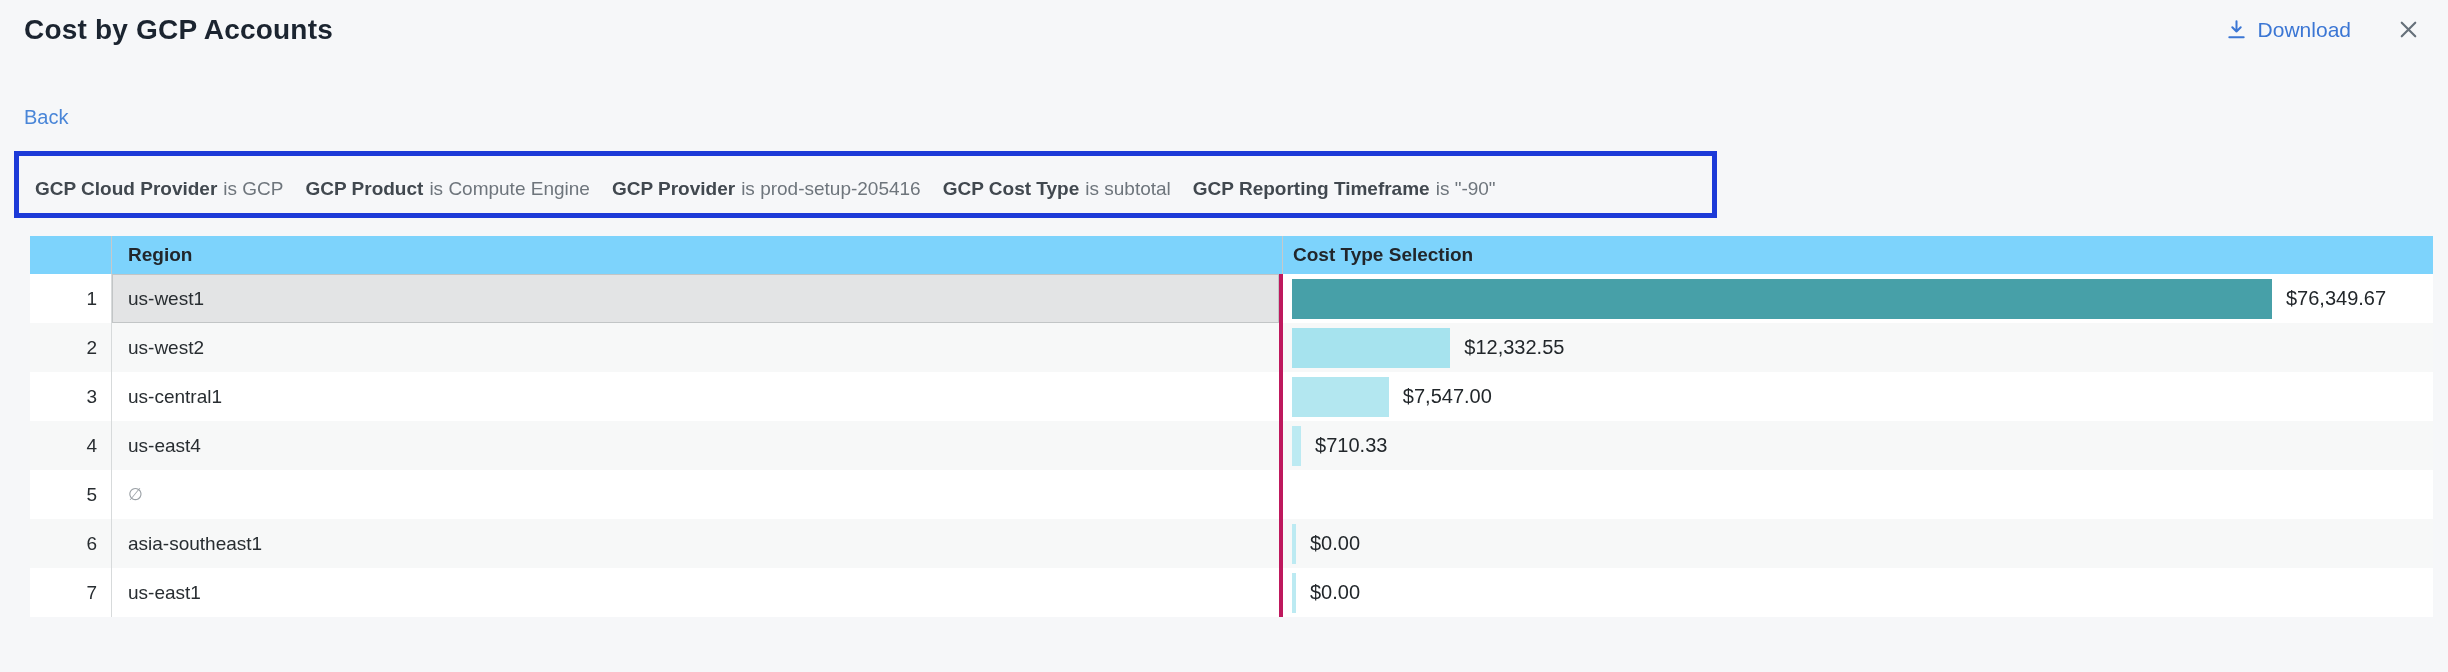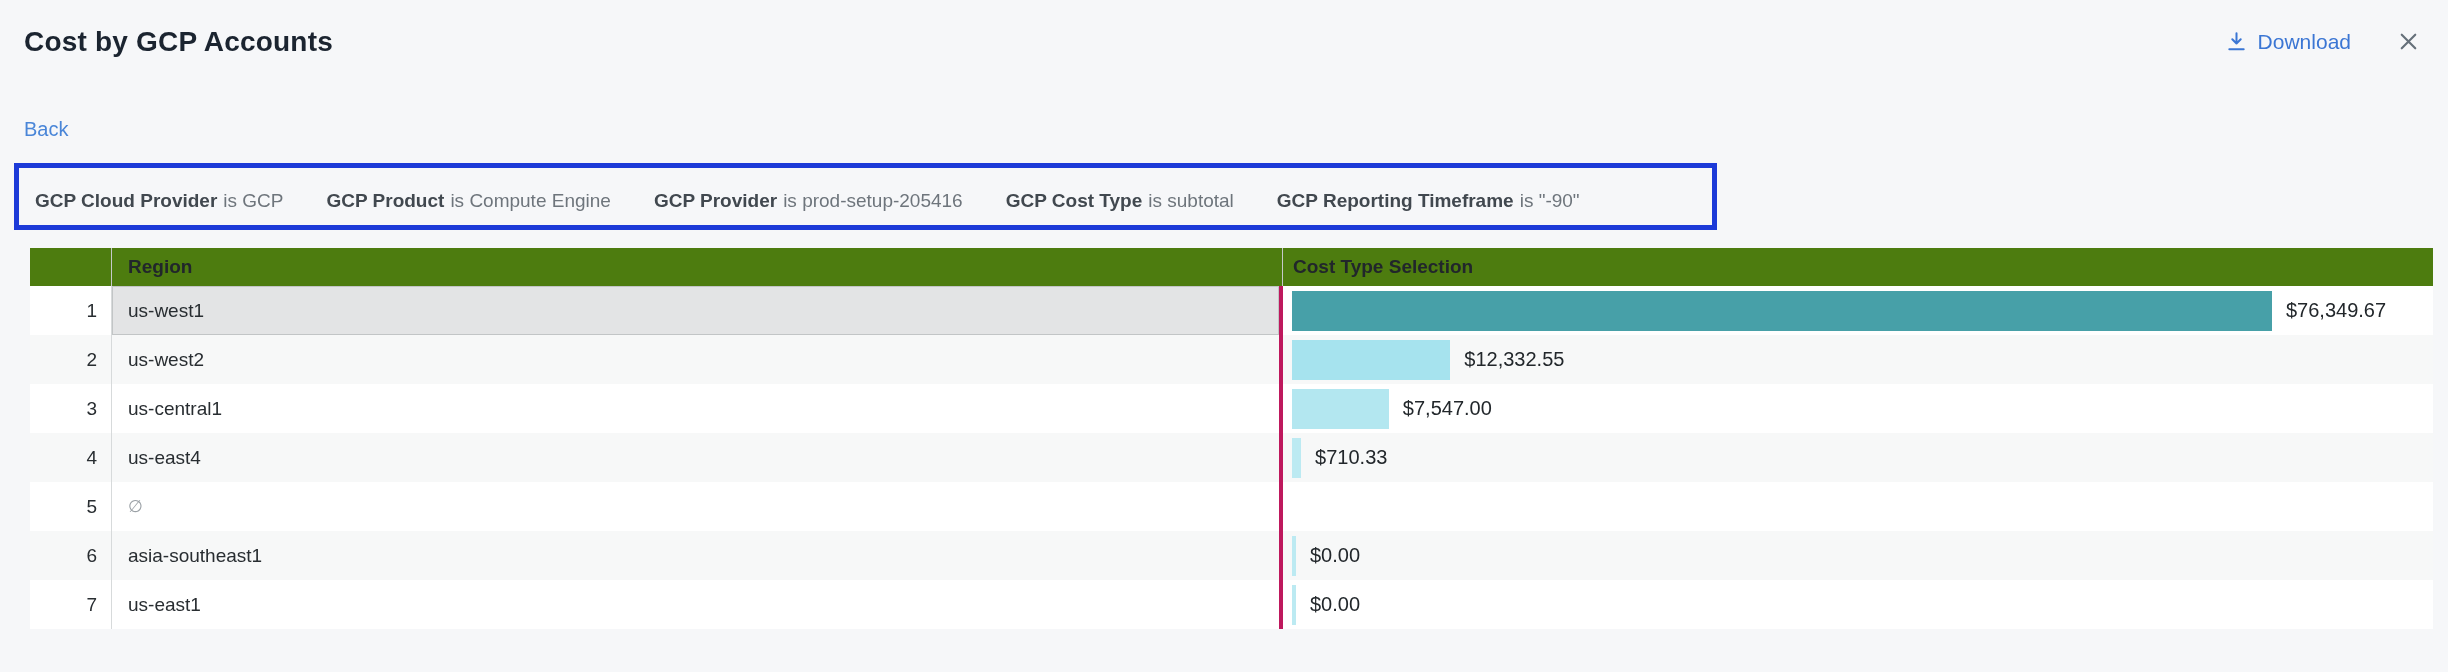--- a/index.html
+++ b/index.html
@@ -5,44 +5,44 @@
   * { margin:0; padding:0; box-sizing:border-box; }
   html,body { width:2448px; height:672px; }
   body {
     font-family:"Liberation Sans", sans-serif;
     background:#f6f7f9;
     color:#23282d;
     overflow:hidden;
     position:relative;
   }
   
-  .header { display:flex; justify-content:space-between; align-items:flex-start; padding:26px 26px 0 24px; }
+  .header { display:flex; justify-content:space-between; align-items:flex-start; padding:14px 26px 0 24px; }
   .page-title { font-size:28px; font-weight:700; color:#1b2430; letter-spacing:.2px; }
   .header-right { display:flex; align-items:center; gap:44px; margin-top:2px; }
   .download-btn { display:flex; align-items:center; gap:10px; color:#3b76d4; font-size:21px; font-weight:400; cursor:pointer; }
   .close-btn { cursor:pointer; display:flex; align-items:center; }
   
   .back-link { display:inline-block; margin:60px 0 16px 24px; color:#4a86d8; font-size:20px; cursor:pointer; }
   
   .filter-panel {
     margin:6px 0 0 14px;
     width:1703px;
     border:5px solid #1c3ad8;
     padding:9px 16px 13px 16px;
     background:transparent;
   }
   .filter-summary { display:flex; align-items:center; gap:8px; font-size:20px; font-weight:600; color:#21262b; cursor:pointer; }
-  .filter-list { display:flex; gap:43px; margin-top:13px; white-space:nowrap; }
+  .filter-list { display:flex; gap:22px; margin-top:13px; white-space:nowrap; }
   .filter-item { font-size:19px; color:#6e757c; }
   .filter-item .f-name { font-weight:700; color:#41484f; margin-right:6px; }
   
   .table { margin:18px 0 0 30px; width:2403px; background:#ffffff; }
   .t-header {
     display:grid; grid-template-columns:82px 1171px 1150px;
-    height:38px; background:#4d7c0f; align-items:center;
+    height:38px; background:#7dd3fc; align-items:center;
     font-size:19px; font-weight:700; color:#21262b;
   }
   .t-header .h-num { border-right:1px solid #c6c9ca; height:100%; }
   .t-header .h-region { padding-left:16px; border-right:1px solid #c6c9ca; height:100%; display:flex; align-items:center; }
   .t-header .h-cost { padding-left:10px; }
   .t-row {
     display:grid; grid-template-columns:82px 1171px 1150px;
     height:49px; background:#ffffff; align-items:stretch;
     font-size:19px; color:#282d31;
   }

